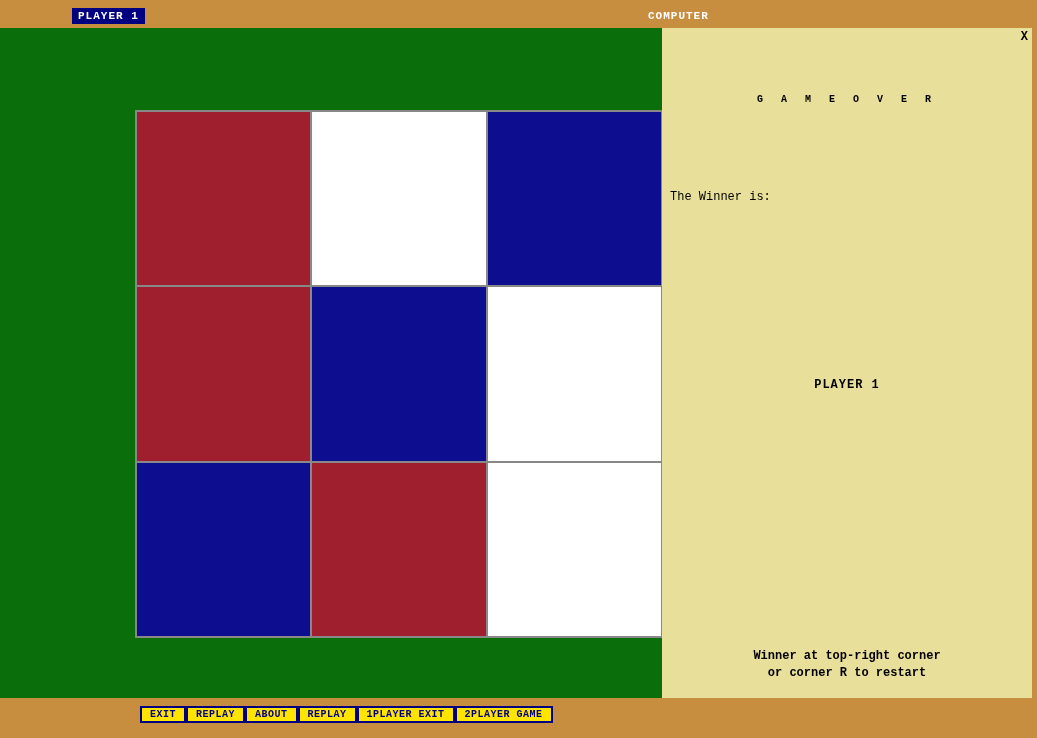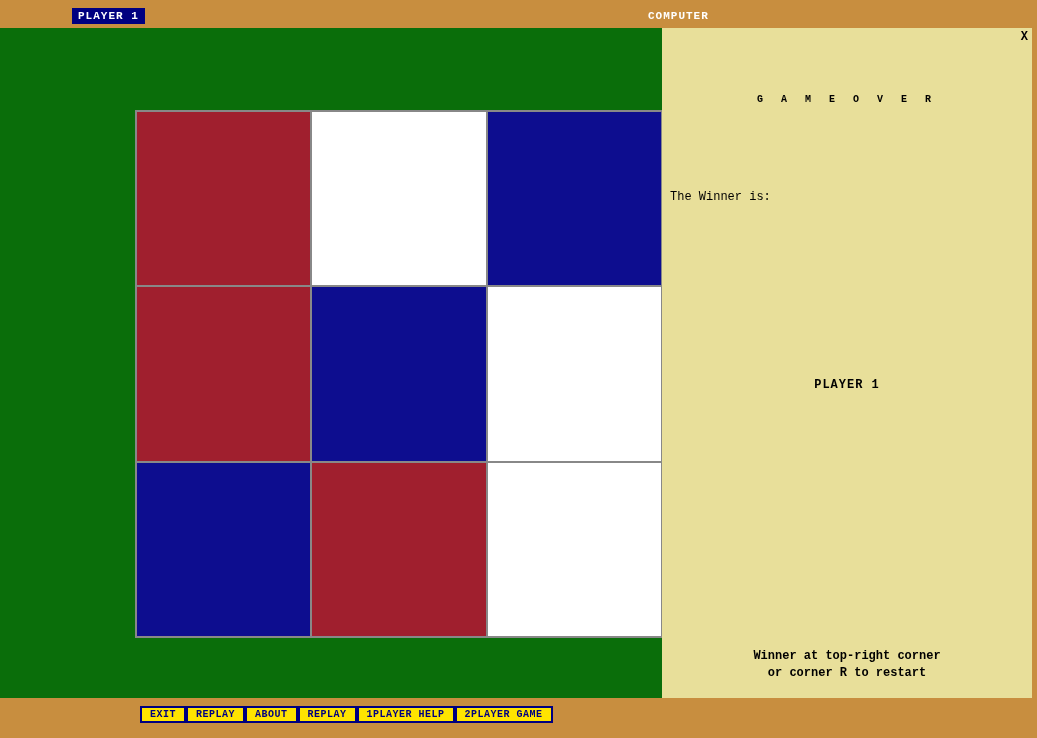--- a/index.html
+++ b/index.html
@@ -189,16 +189,16 @@
     </div>
   </div>
 </div>
 
 <div class="bottom-bar">
   <div class="button-row">
     <button class="menu-btn">EXIT</button>
     <button class="menu-btn">REPLAY</button>
     <button class="menu-btn">ABOUT</button>
     <button class="menu-btn">REPLAY</button>
-    <button class="menu-btn">1PLAYER HELP</button>
+    <button class="menu-btn">1PLAYER EXIT</button>
     <button class="menu-btn">2PLAYER GAME</button>
   </div>
 </div>
 
 </body></html>

